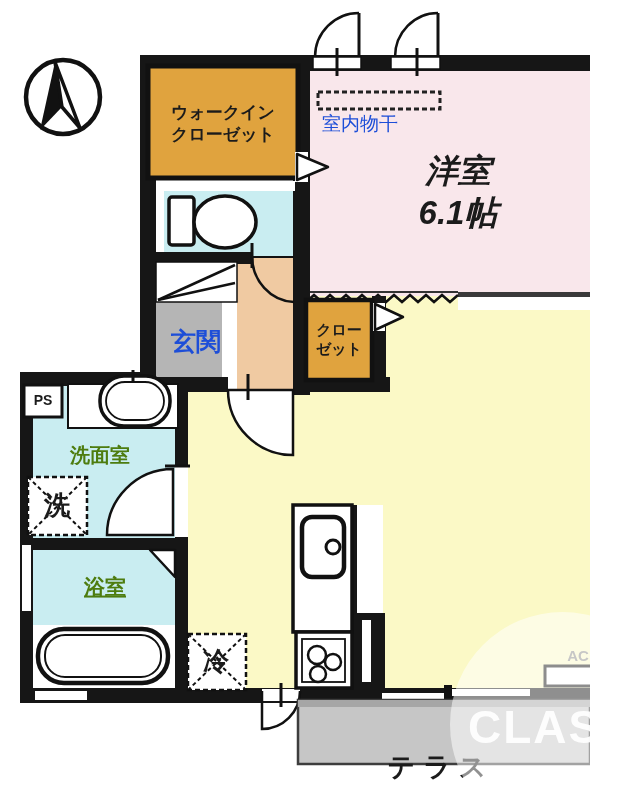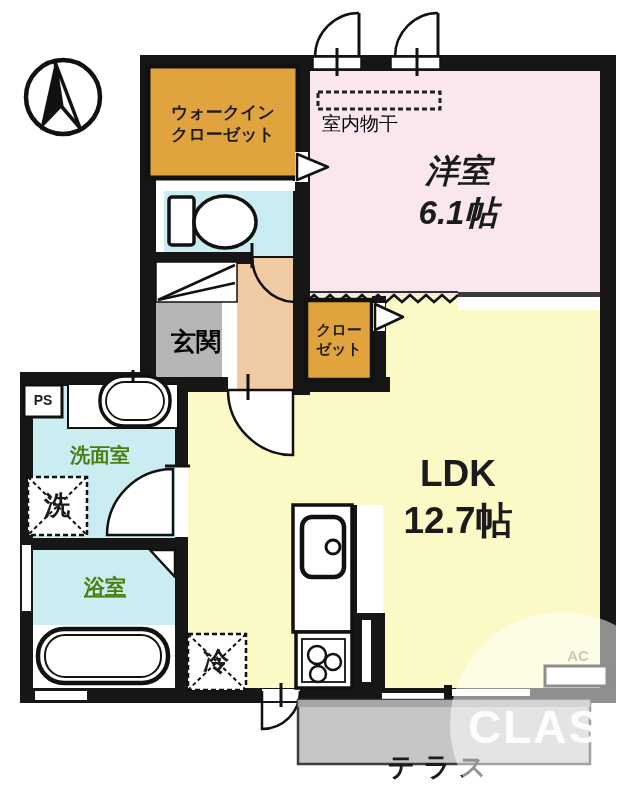--- a/index.html
+++ b/index.html
@@ -1,29 +1,29 @@
 <!DOCTYPE html>
 <html><head>
 <meta charset="utf-8">
 <style>
   html,body{margin:0;padding:0;background:#fff;}
   #stage{
-    position:relative;width:638px;height:800px;background:#ffffff;
+    position:relative;width:590px;height:800px;background:#ffffff;
     overflow:hidden;font-family:"Liberation Sans","DejaVu Sans",sans-serif;
   }
   #plan-svg{position:absolute;left:0;top:0;}
   .lbl{
     position:absolute;transform:translate(-50%,-50%);
     white-space:pre-line;text-align:center;font-weight:600;
     color:#1b1b1b;line-height:1.28;
     font-family:"Liberation Sans","DejaVu Sans",sans-serif;
   }
   .teal{color:#4d7c0f;}
   .gray{color:#8a8a8a;text-align:center;}
-  .dim{color:#000000;}
+  .dim{color:#1d4ed8;}
   .wm-circle{
     position:absolute;left:450px;top:612px;width:225px;height:225px;
     border-radius:50%;background:rgba(255,255,255,0.52);
   }
   .wm-text{
     position:absolute;left:468px;top:700px;
     font-size:46px;font-weight:800;letter-spacing:2px;
     color:rgba(255,255,255,0.93);white-space:nowrap;
   }
 </style>
@@ -191,22 +191,20 @@
   <div class="lbl dim" style="left:360px;top:124px;font-size:19px;font-weight:500;">室内物干</div>
   <div class="lbl" style="left:458px;top:192px;font-size:33px;font-style:italic;">洋室
 6.1帖</div>
   <div class="lbl dim" style="left:196px;top:341px;font-size:25px;">玄関</div>
   <div class="lbl" style="left:339px;top:339px;font-size:15px;">クロー
 ゼット</div>
   <div class="lbl" style="left:43px;top:401px;font-size:14px;">PS</div>
   <div class="lbl teal" style="left:100px;top:456px;font-size:20px;">洗面室</div>
   <div class="lbl" style="left:57px;top:506px;font-size:26px;font-weight:700;">洗</div>
   <div class="lbl teal" style="left:105px;top:587px;font-size:21px;text-decoration:underline;">浴室</div>
-  <div class="lbl" style="left:458px;top:497px;font-size:37px;">LDK
-12.7帖</div>
   <div class="lbl" style="left:216px;top:662px;font-size:26px;font-weight:700;">冷</div>
   <div class="lbl gray" style="left:578px;top:656px;font-size:15px;">AC</div>
   <div class="lbl" style="left:441px;top:731px;font-size:27px;letter-spacing:8px;margin-top:36px;">テラス</div>
 
   <div class="wm-circle"></div>
   <div class="wm-text">CLASMO</div>
 
 </div>
 
 </body></html>

